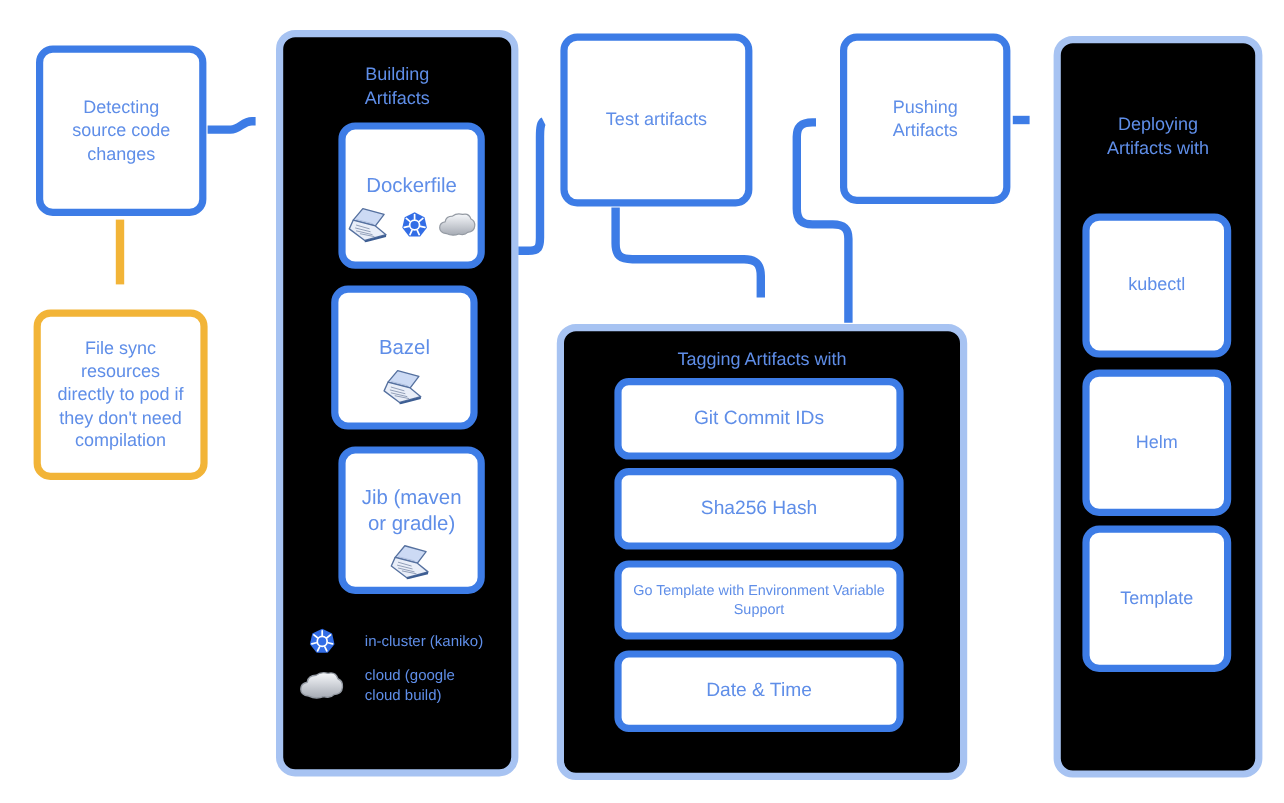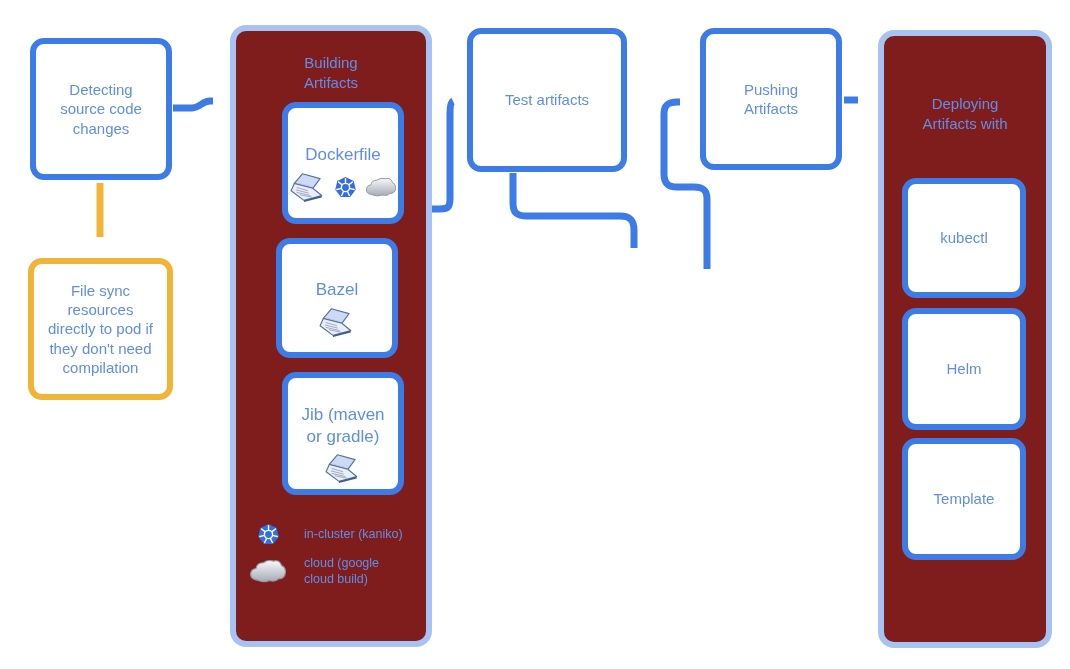--- a/index.html
+++ b/index.html
@@ -15,21 +15,21 @@
   }
   
   .node{
     position:absolute;box-sizing:border-box;background:#fff;
     border:6px solid var(--blue);border-radius:14px;
     display:flex;flex-direction:column;align-items:center;justify-content:center;
     text-align:center;
   }
   .node.y{border-color:var(--yellow);}
   .group{
-    position:absolute;box-sizing:border-box;background:#7f1d1d;
+    position:absolute;box-sizing:border-box;background:#000000;
     border:6px solid var(--lt);border-radius:16px;
   }
   .lbl{white-space:pre-line;line-height:1.27;font-size:15px;color:var(--tx);}
   .lbl.lg{font-size:17px;}
   .lbl.sm{font-size:12px;line-height:1.35;}
   .lbl.md{font-size:16px;}
   .gtitle{
     position:absolute;left:0;right:0;text-align:center;white-space:pre-line;
     font-size:15px;line-height:1.3;color:var(--tx);
   }
@@ -225,20 +225,36 @@
         <span class="llbl">cloud (google
 cloud build)</span>
       </div>
     </div>
   </div>
 
   <div class="node b" id="n-test">
     <span class="lbl">Test artifacts</span>
   </div>
 
+  <div class="group" id="g-tag">
+    <div class="gtitle">Tagging Artifacts with</div>
+    <div class="node b" id="tag-0">
+      <span class="lbl md">Git Commit IDs</span>
+    </div>
+    <div class="node b" id="tag-1">
+      <span class="lbl md">Sha256 Hash</span>
+    </div>
+    <div class="node b" id="tag-2">
+      <span class="lbl sm">Go Template with Environment Variable
+Support</span>
+    </div>
+    <div class="node b" id="tag-3">
+      <span class="lbl md">Date &amp; Time</span>
+    </div>
+  </div>
 
   <div class="node b" id="n-push">
     <span class="lbl">Pushing
 Artifacts</span>
   </div>
 
   <div class="group" id="g-deploy">
     <div class="gtitle">Deploying
 Artifacts with</div>
     <div class="node b" id="dep-1">

